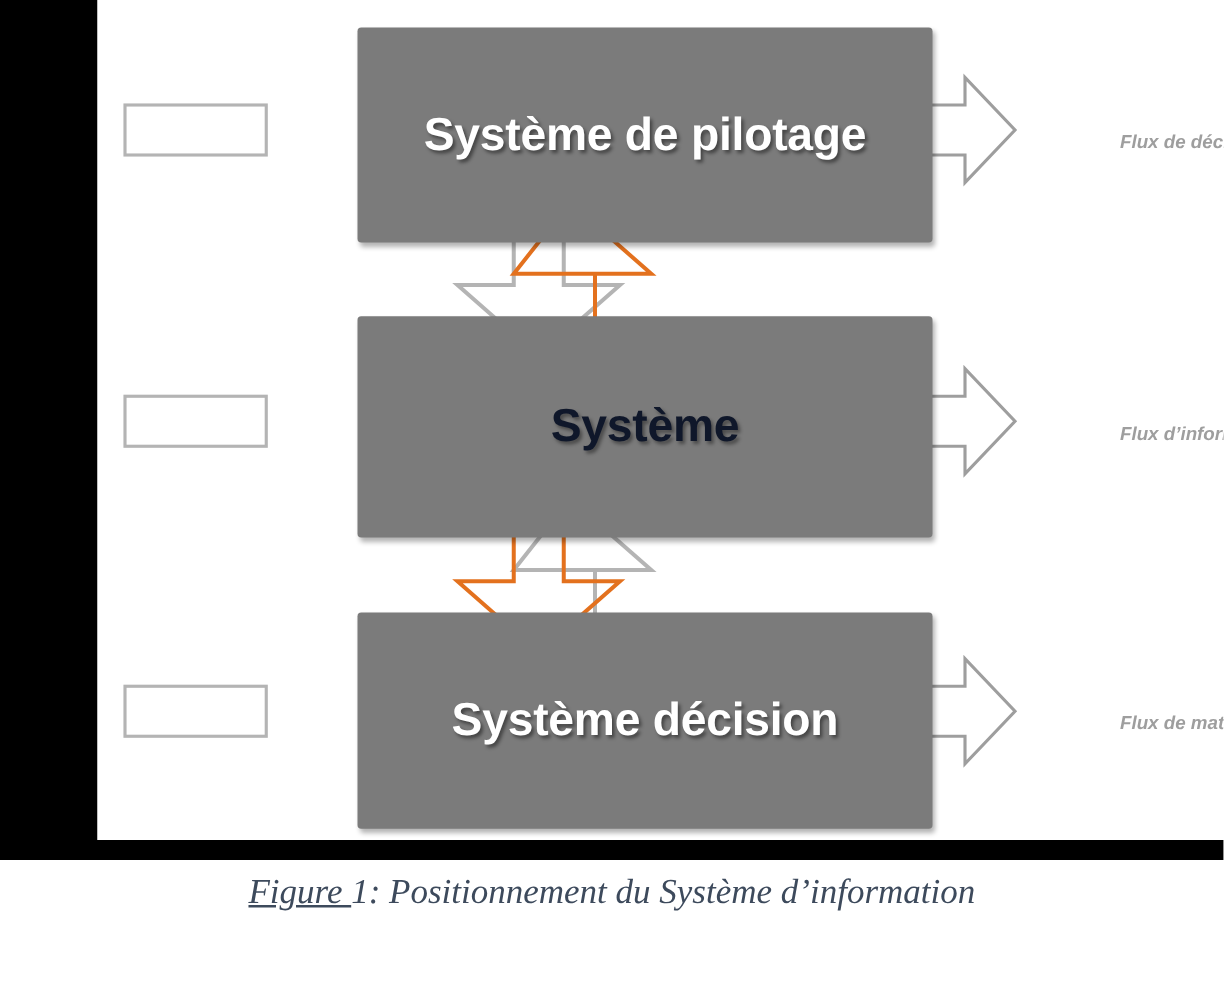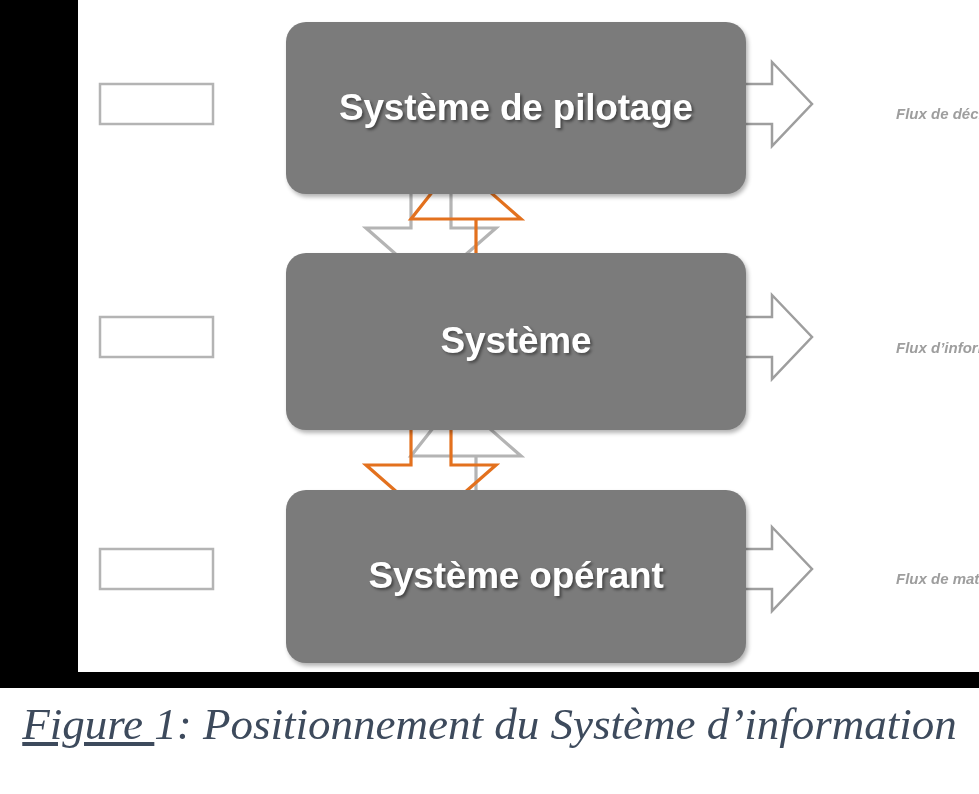--- a/index.html
+++ b/index.html
@@ -35,40 +35,40 @@
     background: #ffffff;
   }
   .diagram-svg {
     position: absolute;
     left: 0; top: 0;
   }
   
   .sys-box {
     position: absolute;
     background: #7b7b7b;
-    border-radius: 20px;
+    border-radius: 3px;
     box-shadow: 2px 3px 4px rgba(0,0,0,0.30);
     display: flex;
     align-items: center;
     justify-content: center;
     text-align: center;
     z-index: 3;
   }
   .box-label {
     font-family: "Liberation Sans", sans-serif;
     font-weight: bold;
     font-size: 37px;
     line-height: 1.16;
     letter-spacing: -0.2px;
     color: #ffffff;
     text-shadow: 2px 2px 3px rgba(0,0,0,0.45);
     padding: 0 14px;
   }
   .box-label.accent {
-    color: #ffffff;
+    color: #0f172a;
     text-shadow: 2px 2px 3px rgba(0,0,0,0.40);
   }
   #box-pilotage { left: 208px; top: 22px;  width: 460px; height: 172px; }
   #box-si       { left: 208px; top: 253px; width: 460px; height: 177px; }
   #box-operant  { left: 208px; top: 490px; width: 460px; height: 173px; }
 
   
   .flux-label {
     position: absolute;
     font-family: "Liberation Sans", sans-serif;
@@ -90,21 +90,21 @@
     width: 979px; height: 106px;
     display: flex;
     align-items: flex-start;
     justify-content: center;
     padding-top: 10px;
     box-sizing: border-box;
   }
   .caption-text {
     font-family: "Liberation Serif", serif;
     font-style: italic;
-    font-size: 45px;
+    font-size: 28px;
     color: #3d4a5c;
     white-space: nowrap;
   }
   .caption-text .u { text-decoration: underline; }
 </style>
 </head>
 <body>
 
 <div id="page">
 
@@ -136,21 +136,21 @@
 
     <div id="box-pilotage" class="sys-box">
       <span class="box-label">Système de pilotage</span>
     </div>
 
     <div id="box-si" class="sys-box">
       <span class="box-label accent"><span>Système</span><br></span>
     </div>
 
     <div id="box-operant" class="sys-box">
-      <span class="box-label">Système opérant</span>
+      <span class="box-label">Système décision</span>
     </div>
 
     <div id="flux-decision" class="flux-label">Flux de décision</div>
     <div id="flux-information" class="flux-label">Flux d’information</div>
     <div id="flux-matiere" class="flux-label">Flux de matière</div>
 
   </div>
 
   <div class="caption">
     <div class="caption-text"><span class="u">Figure </span><span>1: Positionnement du Système d’information</span></div>

